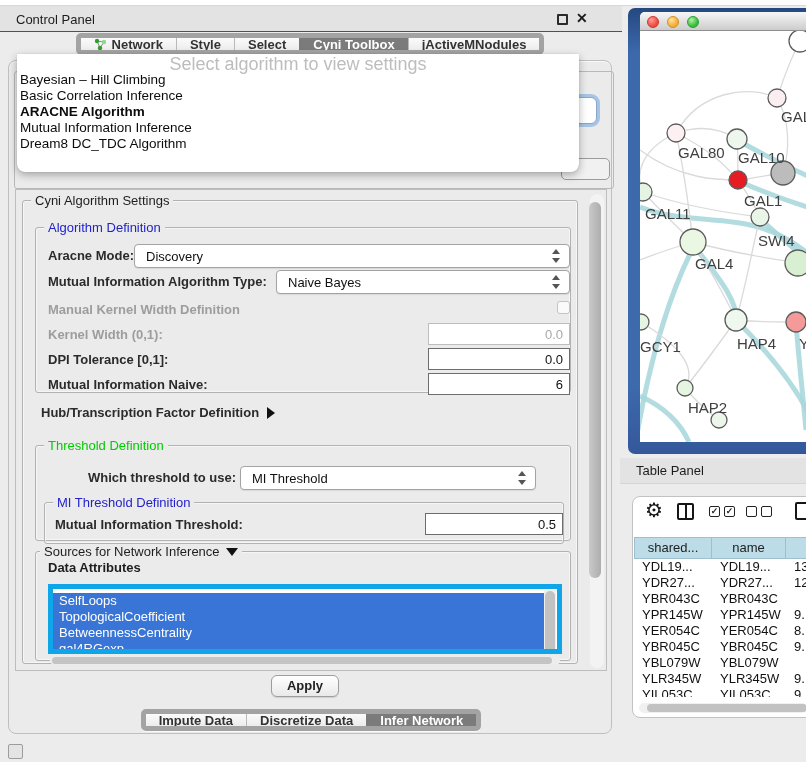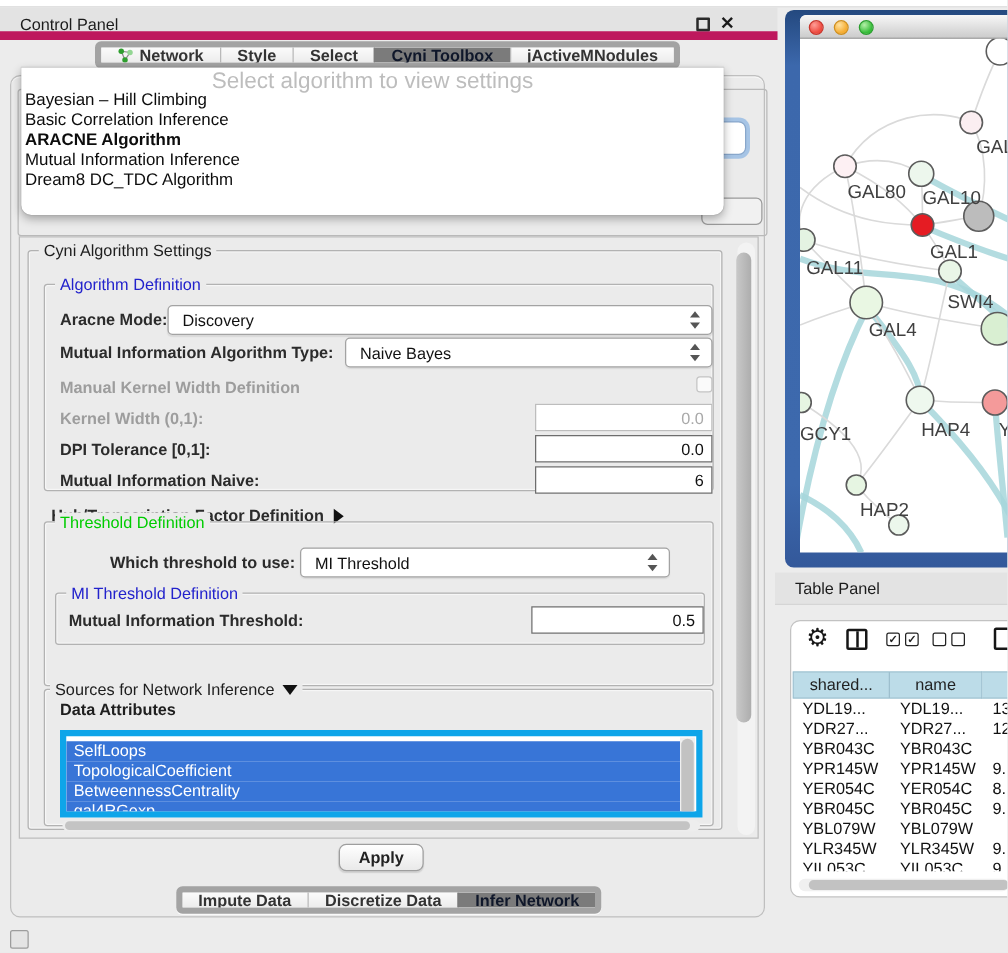--- a/index.html
+++ b/index.html
@@ -4,32 +4,32 @@
 <style>
   * { margin:0; padding:0; box-sizing:border-box; }
   html,body { background:#ececec; }
   body { font-family:"Liberation Sans", sans-serif; }
   .screen { position:relative; width:806px; height:762px; background:#ececec; overflow:hidden; }
 
   
   .top-strip { position:absolute; left:0; top:0; width:806px; height:6px; background:#ffffff; border-bottom:1px solid #d8d8d8; }
 
   
-  .cp-header { position:absolute; left:0; top:6px; width:622px; height:26px; background:#e3e3e3; border-bottom:7px solid #be185d; }
+  .cp-header { position:absolute; left:0; top:6px; width:622px; height:26px; background:#e3e3e3; border-bottom:1px solid #be185d; }
   .cp-title { position:absolute; left:16px; top:6px; font-size:13px; color:#1c1c1c; }
   .float-icon { position:absolute; left:557px; top:8px; width:11px; height:11px; border:2px solid #2a2a2a; border-radius:1px; }
   .close-icon { position:absolute; left:576px; top:4px; font-size:14px; font-weight:bold; color:#1a1a1a; }
 
   
   .tabbar { position:absolute; display:flex; justify-content:center; }
   .tabbar.top { left:0; top:33px; width:620px; }
   .tabgroup { display:flex; border:5px solid #a3a3a3; border-radius:5px; overflow:hidden; background:#f3f3f3; height:22px; box-shadow:0 1px 0 rgba(255,255,255,.7); }
   .tab { display:flex; align-items:center; padding:0 13px; font-size:13px; font-weight:bold; color:#333; background:linear-gradient(#fbfbfb,#ececec); white-space:nowrap; }
   .tab + .tab { border-left:1px solid #b9b9b9; }
-  .tab.sel { background:#7b7b7b; color:#0f172a; border-left-color:#7b7b7b; }
+  .tab.sel { background:#7b7b7b; color:#ffffff; border-left-color:#7b7b7b; }
   .tab .net-ic { margin-right:5px; display:inline-flex; }
 
   
   .cp-body { position:absolute; left:8px; top:60px; width:604px; height:674px; background:#ebebeb; border:1px solid #bfbfbf; border-radius:8px; box-shadow:inset 0 1px 0 #f8f8f8; }
 
   
   .frag-group1 { position:absolute; left:5px; top:10px; width:600px; height:118px; border:1px solid #b9b9b9; border-radius:3px; }
   .frag-combo1 { position:absolute; left:544px; top:36px; width:44px; height:27px; border:1px solid #89a7cb; border-radius:6px; background:#fff; box-shadow:0 0 0 3px rgba(120,170,225,.6); }
   .frag-combo2 { position:absolute; left:552px; top:97px; width:49px; height:22px; border:1px solid #9b9b9b; border-radius:5px; background:#f1f1f1; }
 
@@ -38,21 +38,21 @@
   .vscroll-track { position:absolute; right:2px; top:4px; width:14px; height:474px; background:#f3f3f3; border-radius:7px; }
   .vscroll-thumb { position:absolute; right:3px; top:8px; width:12px; height:376px; background:linear-gradient(90deg,#c9c9c9,#adadad); border-radius:6px; }
 
   .group { position:absolute; border:1px solid #b2b2b2; border-radius:3px; box-shadow:inset 0 0 0 1px rgba(255,255,255,.55); }
   .group-label { position:absolute; top:-8px; left:8px; background:#ebebeb; padding:0 4px; font-size:13px; color:#1e1e1e; white-space:nowrap; }
   .group-label.blue { color:#2222cc; }
   .group-label.green { color:#00cc00; }
 
   .g-cyni   { left:6px; top:10px; width:556px; height:464px; }
   .g-algdef { left:12px; top:26px; width:536px; height:166px; }
-  .g-thresh { left:12px; top:216px; width:536px; height:132px; }
+  .g-thresh { left:12px; top:244px; width:536px; height:96px; }
   .g-mithr  { left:8px; top:56px; width:520px; height:42px; }
   .g-src    { left:12px; top:350px; width:536px; height:110px; }
 
   .flabel { position:absolute; font-size:13px; font-weight:bold; color:#2b2b2b; white-space:nowrap; }
   .flabel.dis { color:#9d9d9d; }
 
   .combo { position:absolute; height:24px; background:#fff; border:1px solid #a3a3a3; border-radius:4px; box-shadow:0 1px 1px rgba(0,0,0,.08); }
   .combo .cval { position:absolute; left:11px; top:4px; font-size:13px; color:#111; }
   .spin { position:absolute; right:8px; top:50%; margin-top:-7px; width:9px; height:14px; }
   .spin i { position:absolute; left:0; width:0; height:0; border-left:4.5px solid transparent; border-right:4.5px solid transparent; }

